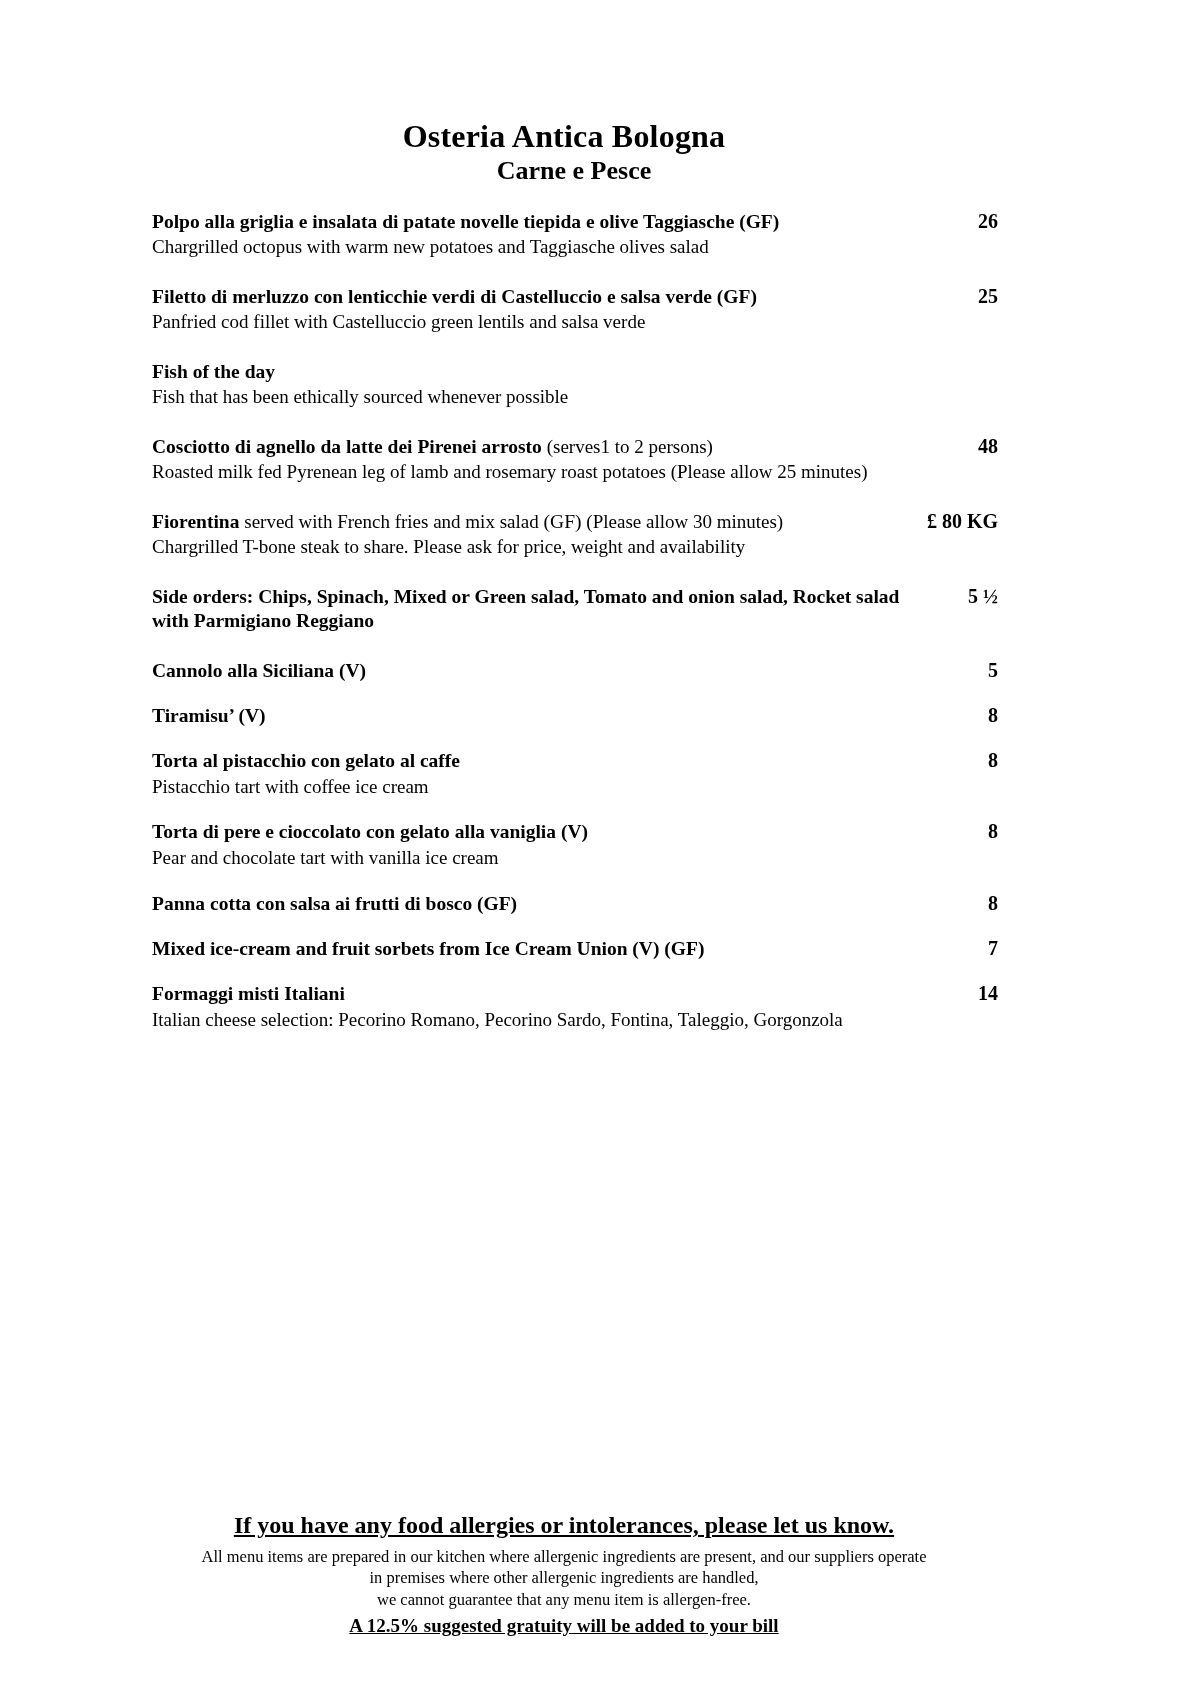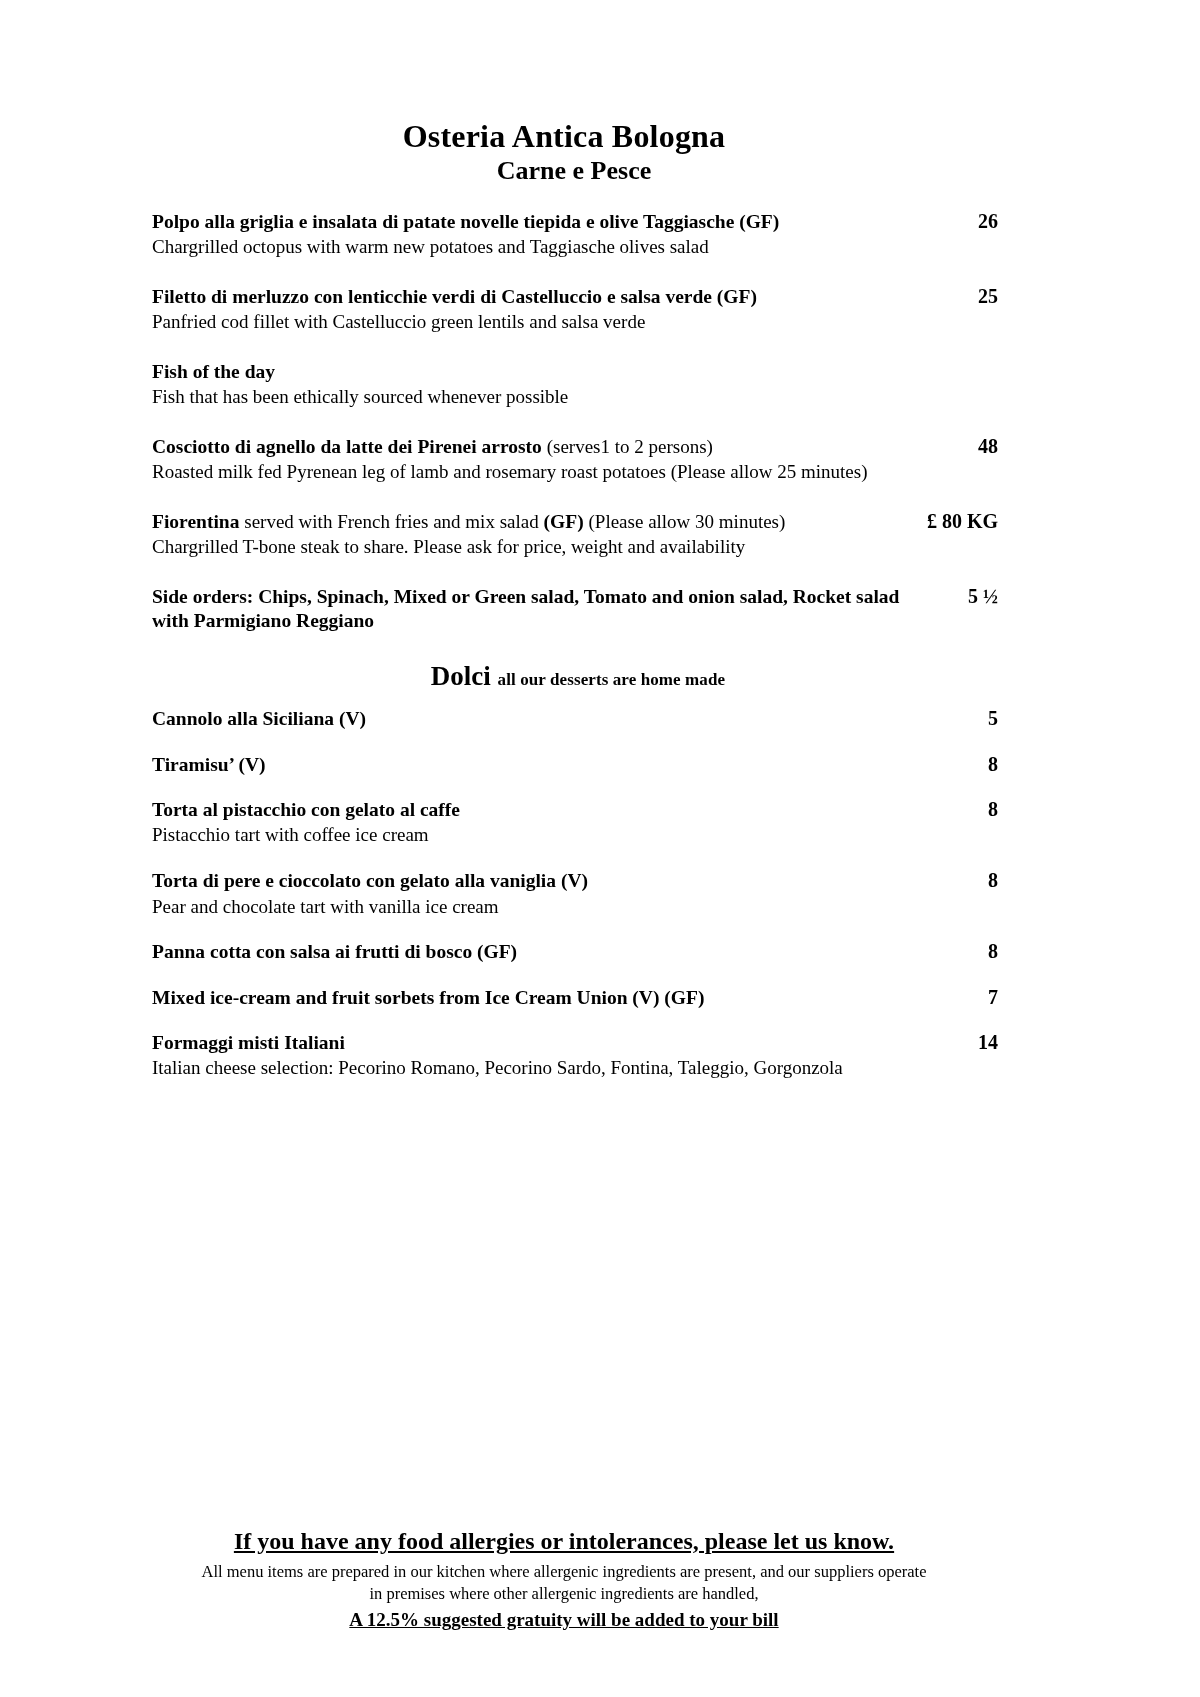--- a/index.html
+++ b/index.html
@@ -67,21 +67,21 @@
     font-weight: bold;
     line-height: 1.25;
     flex: 1 1 auto;
     padding-right: 18px;
   }
   .item-name .note {
     font-weight: normal;
     font-size: 19px;
   }
   .item-name .bold-inline {
-    font-weight: bold;
+    font-weight: normal;
   }
   .item-price {
     font-size: 20px;
     font-weight: bold;
     white-space: nowrap;
     width: 64px;
     text-align: right;
     flex: 0 0 auto;
   }
   .item-desc {
@@ -98,21 +98,21 @@
   .dolci-items .item {
     margin-bottom: 21px;
   }
   .dolci-items .item-price {
     width: 60px;
   }
   .footer {
     position: absolute;
     left: 100px;
     right: 100px;
-    bottom: 66px;
+    bottom: 60px;
     text-align: center;
     margin-top: 16px;
   }
   .footer-head {
     font-size: 24px;
     font-weight: bold;
     text-decoration: underline;
     margin-bottom: 6px;
     line-height: 1.2;
   }
@@ -189,24 +189,20 @@
 
     <div class="item">
       <div class="item-line">
         <div class="item-name" style="padding-right:26px;">Side orders: Chips, Spinach, Mixed or Green salad, Tomato and onion salad, Rocket salad with Parmigiano Reggiano</div>
         <div class="item-price">5 ½</div>
       </div>
     </div>
 
   </div>
 
-  <div class="section-heading dolci">
-    <span>Dolci</span>
-    <span class="sub">all our desserts are home made</span>
-  </div>
 
   <div class="dolci-items">
 
     <div class="item">
       <div class="item-line">
         <div class="item-name">Cannolo alla Siciliana (V)</div>
         <div class="item-price">5</div>
       </div>
     </div>
 
@@ -254,16 +250,17 @@
       </div>
       <div class="item-desc">Italian cheese selection: Pecorino Romano, Pecorino Sardo, Fontina, Taleggio, Gorgonzola</div>
     </div>
 
   </div>
 
   <div class="footer">
     <div class="footer-head">If you have any food allergies or intolerances, please let us know.</div>
     <div class="footer-body">All menu items are prepared in our kitchen where allergenic ingredients are present, and our suppliers operate</div>
     <div class="footer-body">in premises where other allergenic ingredients are handled,</div>
+    <div class="footer-body">we cannot guarantee that any menu item is allergen-free.</div>
     <div class="footer-grat">A 12.5% suggested gratuity will be added to your bill</div>
   </div>
 
 </div>
 
 </body></html>

